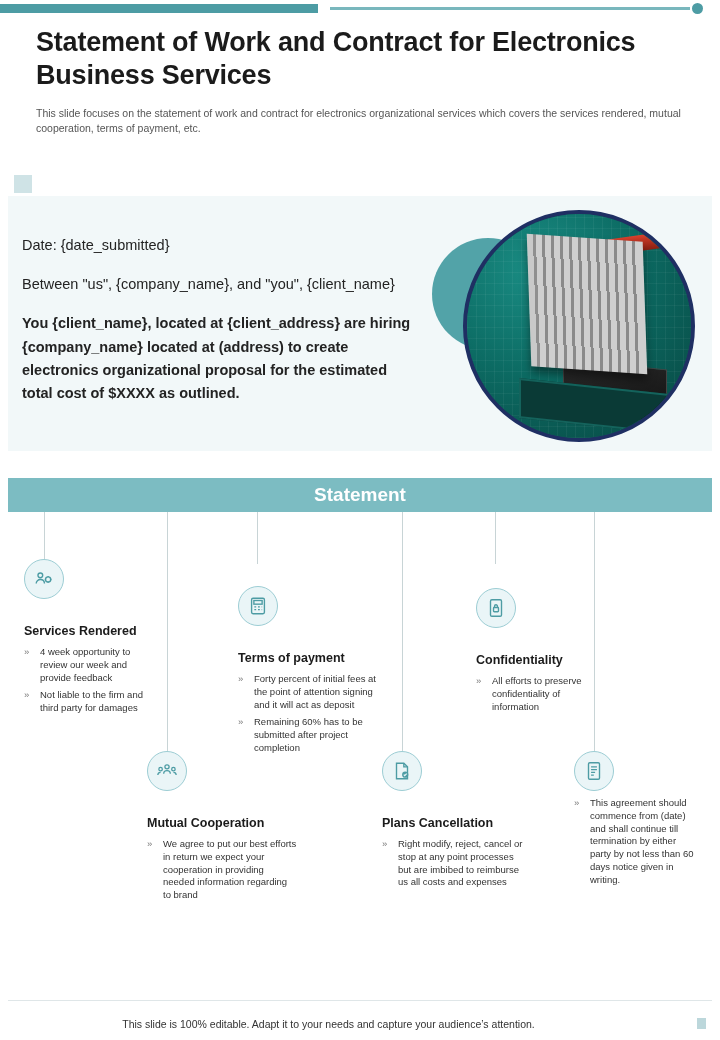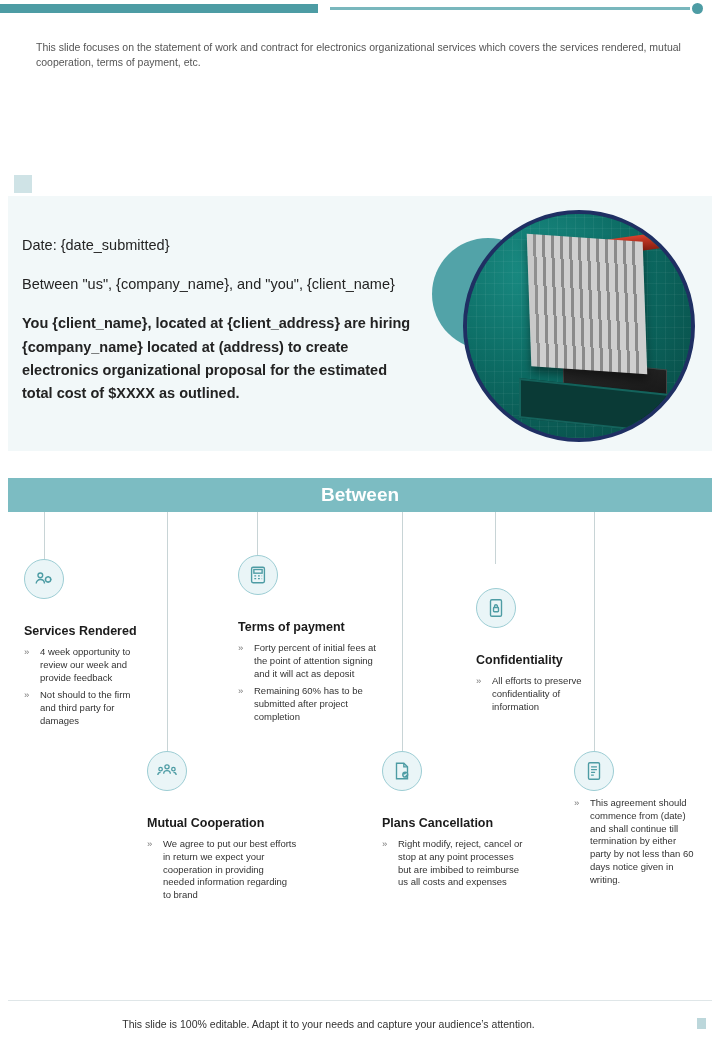--- a/index.html
+++ b/index.html
@@ -173,20 +173,21 @@
   }
 </style>
 </head>
 <body>
 
 <div class="top-bar-left"></div>
 <div class="top-bar-right"></div>
 <div class="top-dot"></div>
 
 <div class="header">
+  <div class="title">Statement of Work and Contract for Electronics Business Services</div>
   <div class="subtitle">This slide focuses on the statement of work and contract for electronics organizational services which covers the services rendered, mutual cooperation, terms of payment, etc.</div>
 </div>
 <div class="marker-sq"></div>
 
 <div class="intro-panel"></div>
 <div class="intro-text">
   <p>Date: {date_submitted}</p>
   <p>Between "us", {company_name},  and "you", {client_name}</p>
   <p>You {client_name}, located at {client_address} are hiring {company_name}  located at (address) to create electronics organizational  proposal for the estimated total cost of $XXXX as outlined.</p>
 </div>
@@ -194,21 +195,21 @@
 <div class="photo-accent"></div>
 <div class="photo-circle">
   <div class="pcb"></div>
   <div class="pcb-red"></div>
   <div class="pcb-chipblack"></div>
   <div class="pcb-slot"></div>
   <div class="heatsink"></div>
 </div>
 
 <div class="contract-band">
-  <div class="contract-band-title">Between</div>
+  <div class="contract-band-title">Statement</div>
 </div>
 
 <div class="vline" style="left:44px;  top:512px; height:66px;"></div>
 <div class="vline" style="left:167px; top:512px; height:240px;"></div>
 <div class="vline" style="left:257px; top:512px; height:52px;"></div>
 <div class="vline" style="left:402px; top:512px; height:240px;"></div>
 <div class="vline" style="left:495px; top:512px; height:52px;"></div>
 <div class="vline" style="left:594px; top:512px; height:240px;"></div>
 
 <div class="item" style="left:24px; top:559px; width:120px;">
@@ -221,26 +222,26 @@
     </svg>
   </div>
   <div class="item-title">Services Rendered</div>
   <div class="bullets">
     <div class="bullet">
       <span class="mark">»</span>
       <span class="txt">4 week opportunity to review our week and provide feedback</span>
     </div>
     <div class="bullet">
       <span class="mark">»</span>
-      <span class="txt">Not should to the firm and third party for damages</span>
-    </div>
-  </div>
-</div>
-
-<div class="item" style="left:238px; top:555px; width:142px;">
+      <span class="txt">Not liable to the firm and third party for damages</span>
+    </div>
+  </div>
+</div>
+
+<div class="item" style="left:238px; top:586px; width:142px;">
   <div class="ico">
     <svg width="22" height="22" viewBox="0 0 24 24" fill="none" stroke="#4d9ca4" stroke-width="1.5">
       <rect x="5" y="3.5" width="14" height="17" rx="1.6"></rect>
       <rect x="7.5" y="6" width="9" height="4"></rect>
       <path d="M8 13h2M12 13h2M16 13h0.5M8 16h2M12 16h2M16 16h0.5"></path>
     </svg>
   </div>
   <div class="item-title">Terms of payment</div>
   <div class="bullets">
     <div class="bullet">

